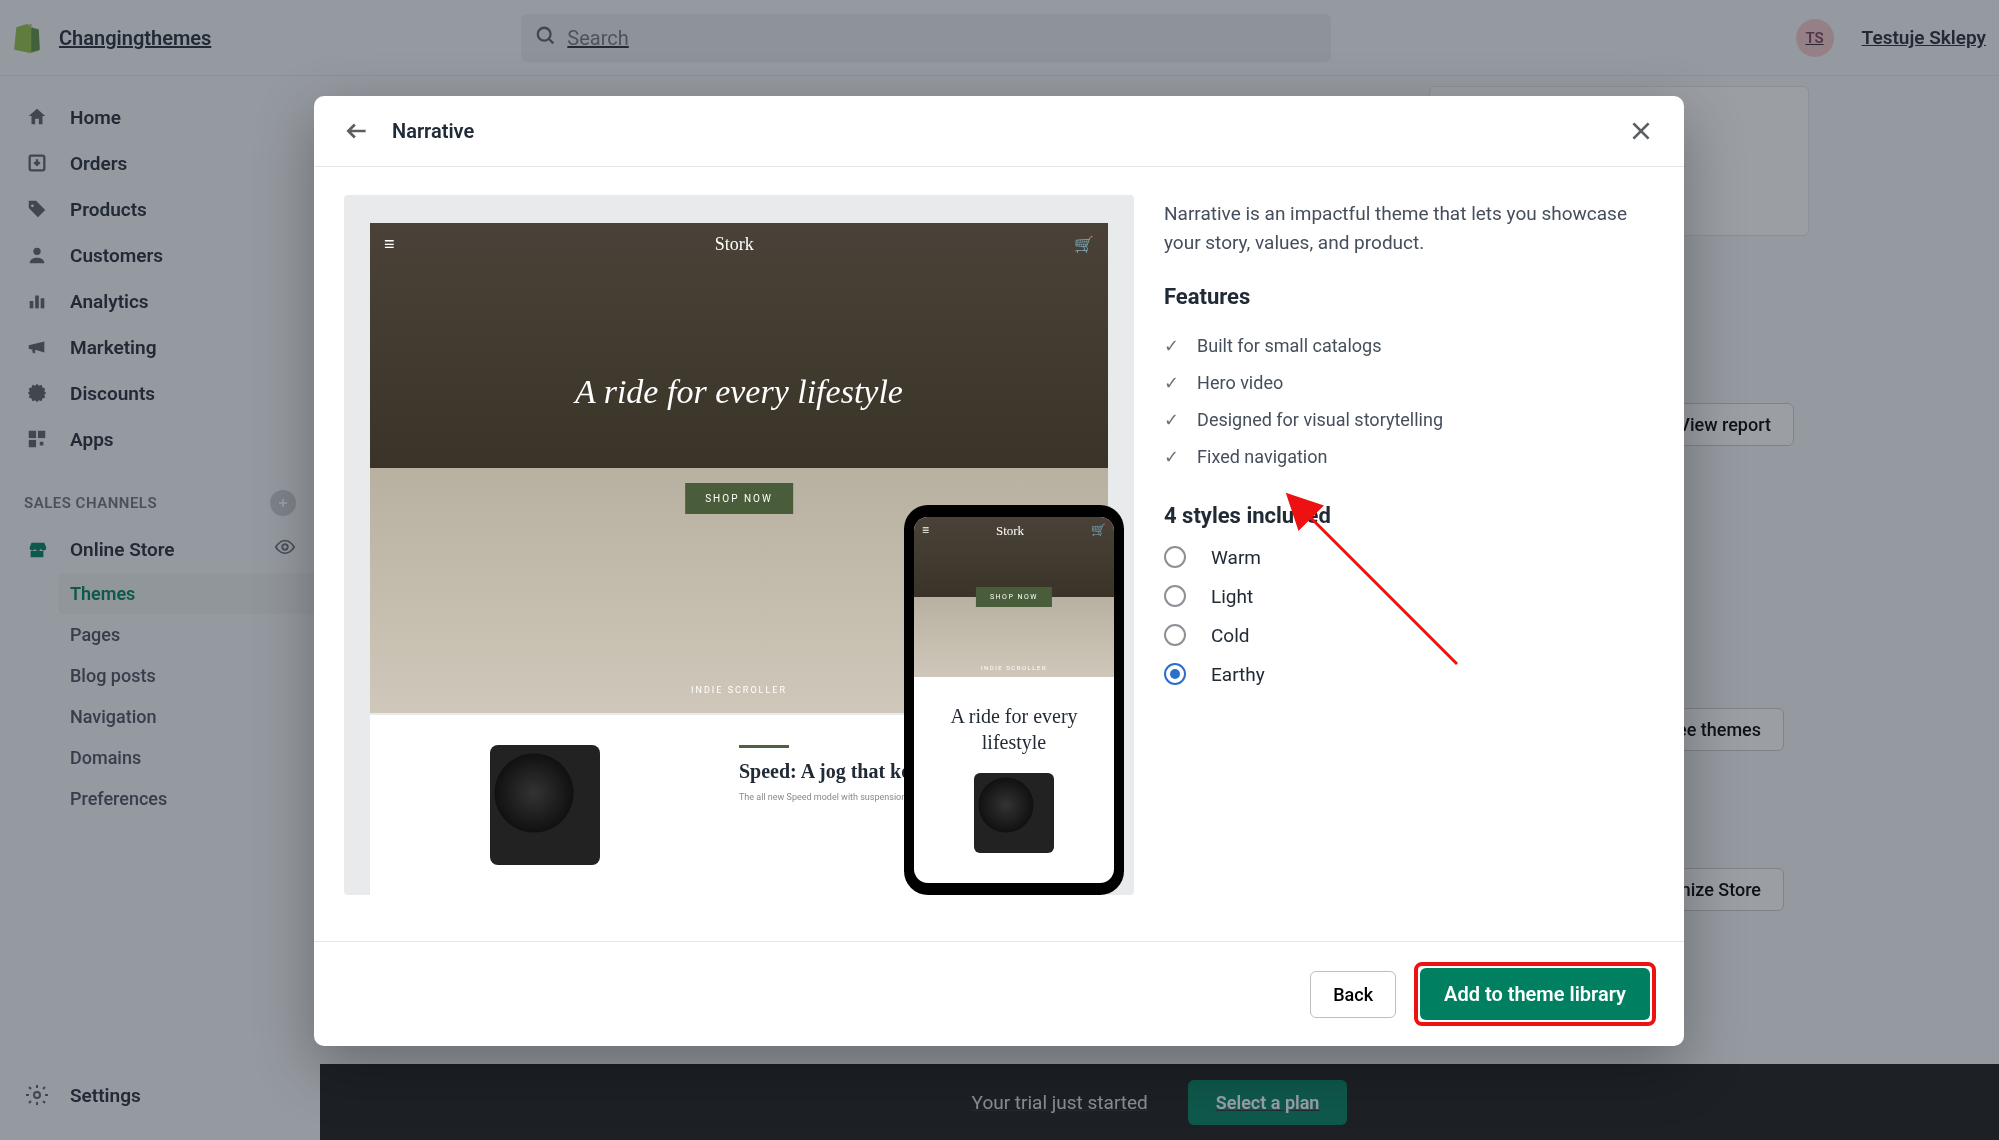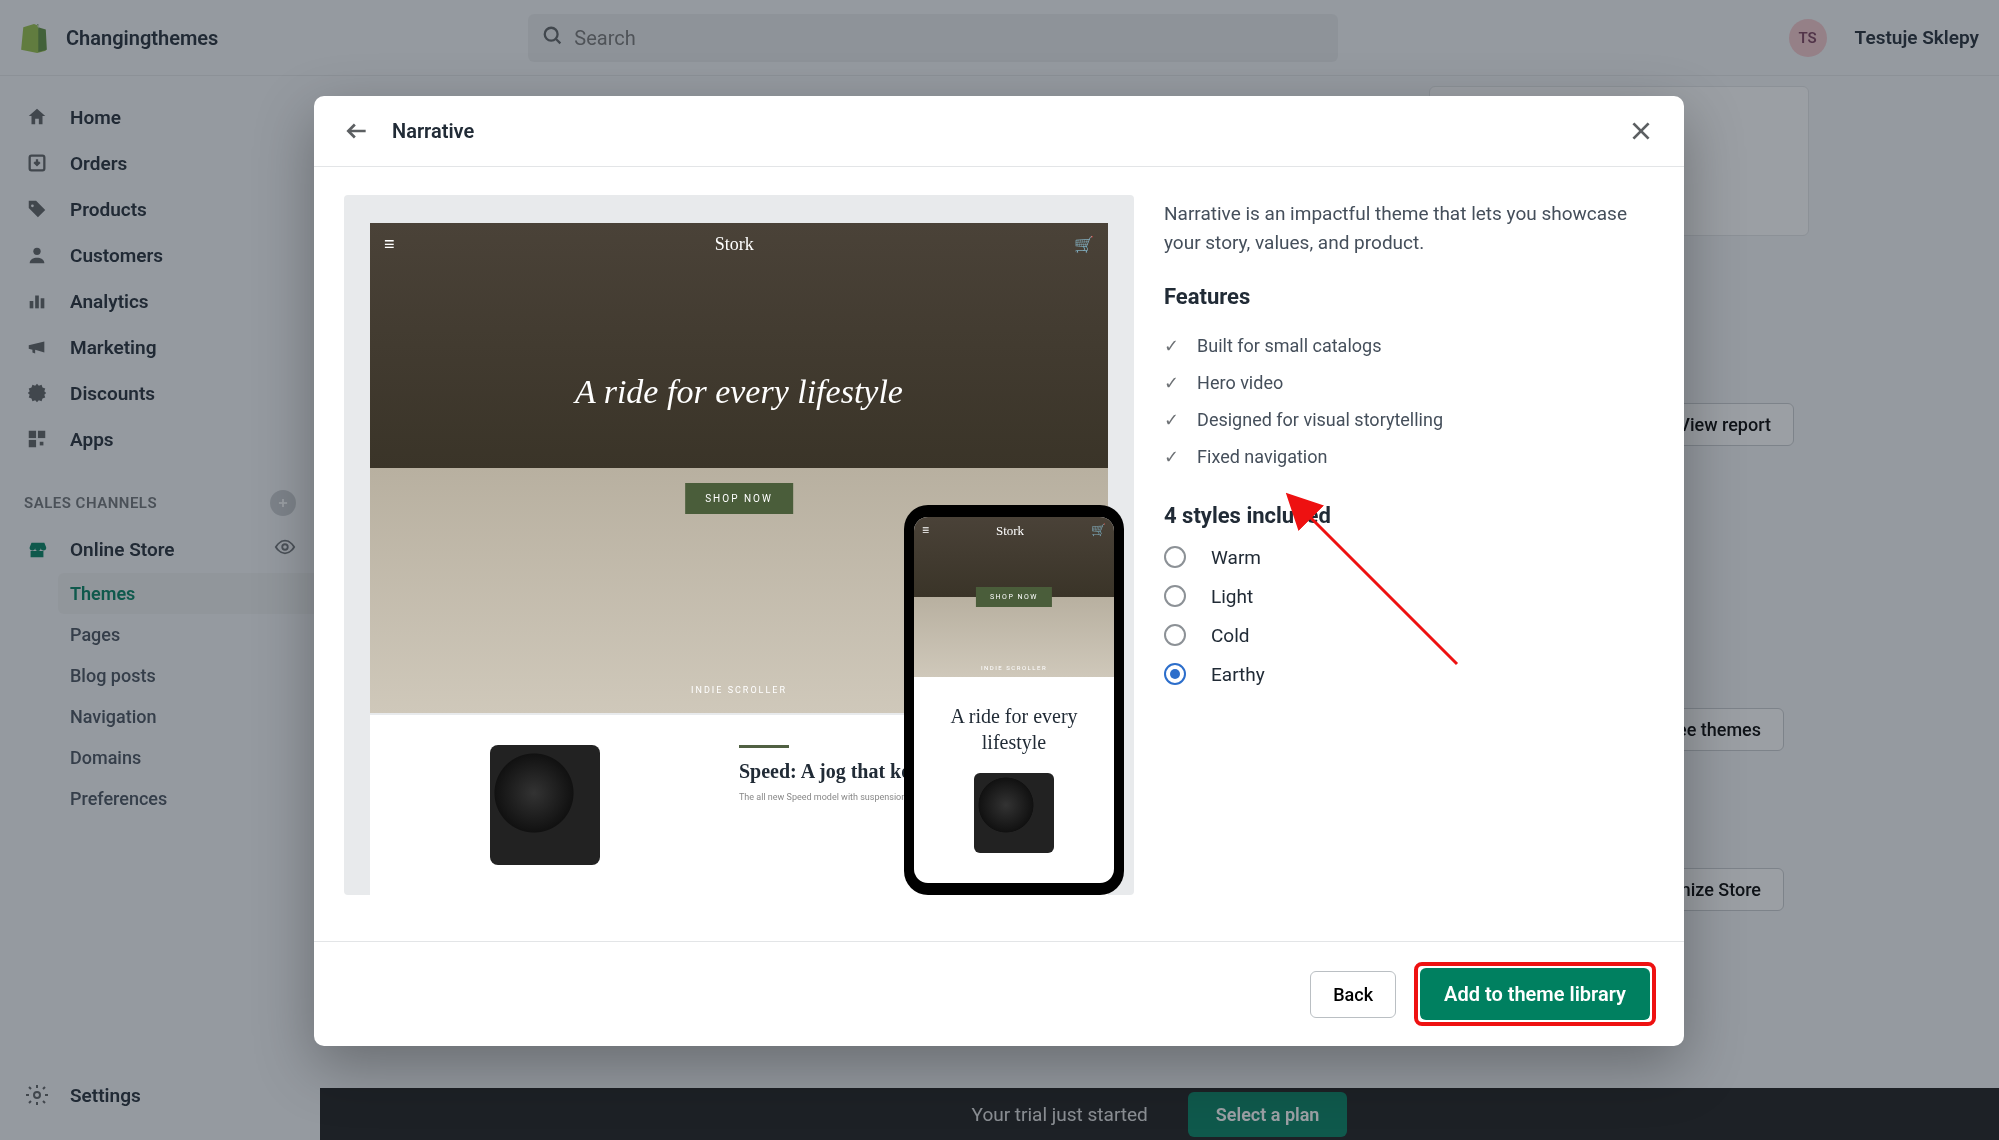--- a/index.html
+++ b/index.html
@@ -1,19 +1,19 @@
 <!DOCTYPE html>
 <html><head>
 <meta charset="utf-8">
 <style>
 * { margin: 0; padding: 0; box-sizing: border-box; font-family: -apple-system, BlinkMacSystemFont, "Segoe UI", Roboto, sans-serif; }
 body { background: #f4f6f8; color: #212b36; overflow: hidden; width: 1999px; height: 1140px; position: relative; }
 
 
-.topbar { height: 76px; display: flex; align-items: center; padding: 0 20px; background: #f4f6f8; border-bottom: 1px solid #e3e5e7; }
+.topbar { height: 76px; display: flex; align-items: center; padding: 0 13px; background: #f4f6f8; border-bottom: 1px solid #e3e5e7; text-decoration: underline; }
 .logo { width: 30px; height: 32px; margin-right: 16px; display: flex; align-items: center; }
 .app-title { font-size: 20px; font-weight: 600; color: #212b36; }
 .search-wrap { flex: 0 0 auto; margin-left: 310px; display: flex; align-items: center; background: #e8eaec; border-radius: 6px; padding: 0 14px; height: 48px; width: 810px; }
 .search-icon { margin-right: 10px; color: #5c5f62; }
 .search-input { flex: 1; border: none; background: transparent; font-size: 20px; color: #6d7175; outline: none; }
 .topbar-spacer { flex: 1; }
 .user-chip { display: flex; align-items: center; gap: 28px; }
 .avatar { width: 38px; height: 38px; border-radius: 50%; background: #f5c6cb; color: #7a3e5a; display: flex; align-items: center; justify-content: center; font-size: 15px; font-weight: 600; }
 .user-name { font-size: 19px; font-weight: 600; }
 
@@ -33,21 +33,21 @@
 
 
 .page-bg { position: absolute; top: 76px; left: 320px; right: 0; bottom: 0; }
 .bg-card { position: absolute; right: 190px; top: 10px; width: 380px; height: 150px; background: #fff; border: 1px solid #e3e5e7; border-radius: 6px; padding: 16px; overflow: hidden; }
 .bg-btn { position: absolute; background: #fff; border: 1px solid #c9cccf; border-radius: 6px; padding: 10px 22px; font-size: 18px; font-weight: 500; }
 .bg-btn.report { right: 205px; top: 327px; }
 .bg-btn.themes { right: 215px; top: 632px; }
 .bg-btn.customize { right: 215px; top: 792px; }
 
 
-.trial-bar { position: absolute; left: 0; right: 0; bottom: 0; height: 52px; background: #1a1a1a; display: flex; align-items: center; justify-content: center; gap: 40px; }
+.trial-bar { position: absolute; left: 0; right: 0; bottom: 0; height: 76px; background: #1a1a1a; display: flex; align-items: center; justify-content: center; gap: 40px; text-decoration: underline; }
 .trial-text { color: #e0e0e0; font-size: 19px; }
 .trial-btn { background: #008060; color: #fff; border: none; padding: 12px 28px; border-radius: 6px; font-size: 18px; font-weight: 600; }
 
 
 .dim { position: absolute; inset: 0; background: rgba(33,43,54,0.45); }
 
 
 .modal { position: absolute; top: 96px; left: 314px; width: 1370px; height: 950px; background: #fff; border-radius: 10px; display: flex; flex-direction: column; overflow: hidden; box-shadow: 0 20px 60px rgba(0,0,0,0.3); }
 .modal-header { display: flex; align-items: center; padding: 22px 30px; border-bottom: 1px solid #e3e5e7; gap: 22px; }
 .back-arrow { width: 26px; height: 26px; color: #5c5f62; cursor: pointer; }

